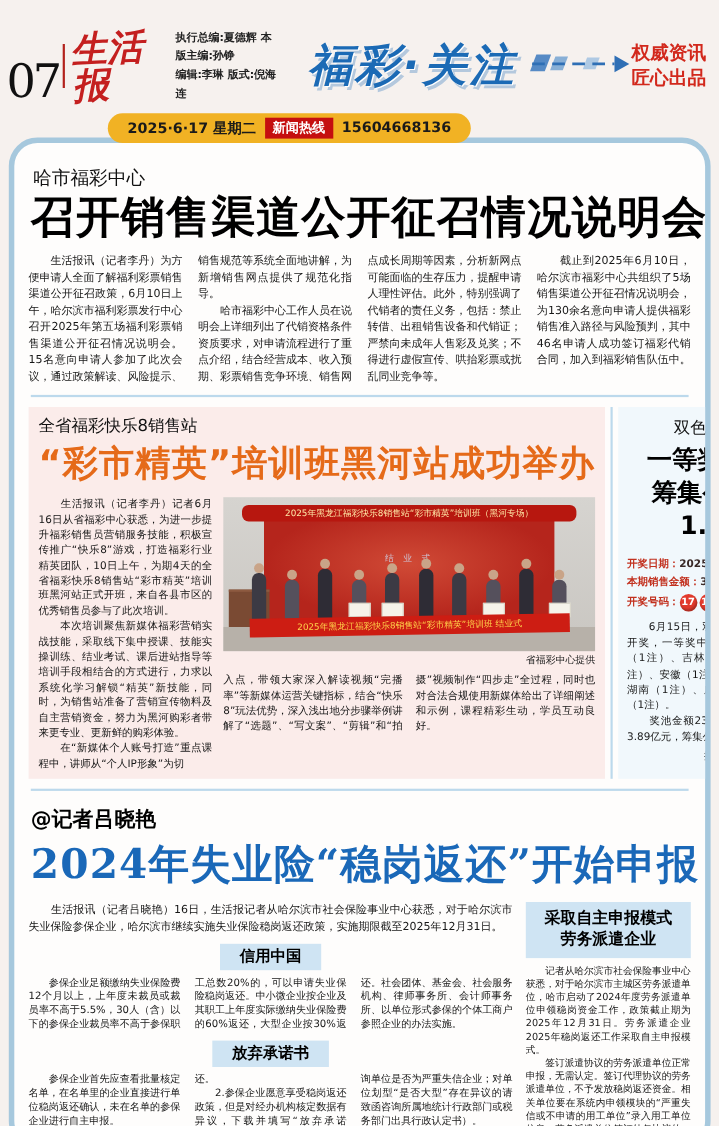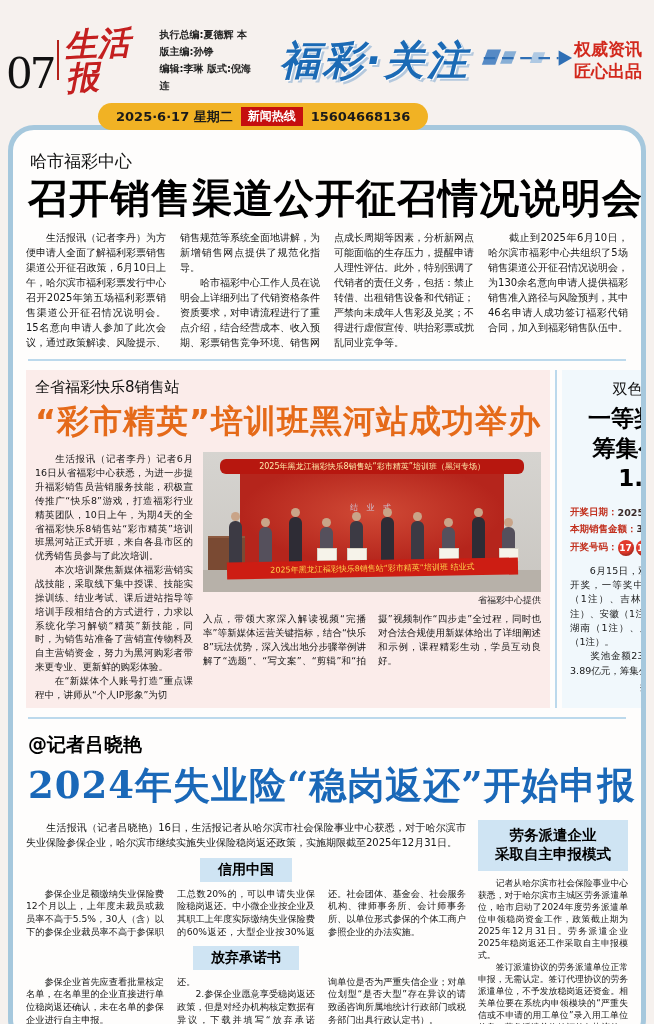--- a/index.html
+++ b/index.html
@@ -275,22 +275,22 @@
 　　社保经办机构采取大数据比对、批量核定的模式，对符合条件的参保企业实现精准核定，通过黑龙江省人力资源和社会保障公共服务平台，向符合发放条件的企业推送“确认”待办信息，参保企业在12月31日前完成确认。在平台上选择“失业保险”，进入“信息维护”栏目下的“单位稳岗返还确认”模块。不同情况如下：
 　　1.参保企业愿意接受稳岗返还政策，核对信息无误并上传承诺书确认后，该企业可参与本次稳岗返还。
 　　2.参保企业愿意享受稳岗返还政策，但是对经办机构核定数据有异议，下载并填写“放弃承诺书”，写明拒绝原因，提交“拒绝”，经办机构审核通过后，可再次办理扩展信息维护和银行信息维护，重新稳岗返还申领。
 　　3.参保企业不愿意享受稳岗返还政策，上传承诺书拒绝后，不参与本次稳岗返还。
 　　4.参保企业在承诺书上对裁员率、足额缴费满1年以上、银行账号、稳岗返还金额予以确认，同时承诺企业和法人无严重违法失信问题及单位划型真实准确（申报单位应当首先通过“信用中国”网站查询单位是否为严重失信企业；对单位划型“是否大型”存在异议的请致函咨询所属地统计行政部门或税务部门出具行政认定书）。
 　　5.对于营业执照中有“劳务派遣”职能，同时在批量核定名单中有单位名字的企业，请下载并填写“放弃承诺书”，写明属于劳务派遣，选择“单位拒绝”，经办机构审核通过后，在“单位扩展信息维护”模块修改为派遣单位后，通过“劳务派遣稳岗返还申领”模块自主申报。
 　　参保企业未在免申批量名单内或裁员率超过政策规定比例的，实行自主申报稳岗返还，需在12月31日前完成。</div>
         </div>
         <div class="art3-side">
           <div class="sidebox-title">
+            <span style="display:block">采取自主申报模式</span>
             <span style="display:block">劳务派遣企业</span>
-            <span style="display:block">采取自主申报模式</span>
           </div>
           <div class="sidebox-body body-text">　　记者从哈尔滨市社会保险事业中心获悉，对于哈尔滨市主城区劳务派遣单位，哈市启动了2024年度劳务派遣单位申领稳岗资金工作，政策截止期为2025年12月31日。劳务派遣企业2025年稳岗返还工作采取自主申报模式。
 　　签订派遣协议的劳务派遣单位正常申报，无需认定。签订代理协议的劳务派遣单位，不予发放稳岗返还资金。相关单位要在系统内申领模块的“严重失信或不申请的用工单位”录入用工单位信息。劳务派遣单位签订外包协议的，申报前需要到市民大厦C区1321室，对外包协议的真实性、有效性进行现场认定（不领取的不用认定）。
 　　符合条件的劳务派遣参保企业通过黑龙江省人力资源和社会保障公共服务平台，搜索“劳务派遣”，找到“劳务派遣稳岗返还申领”模块，输入“2024年度”，系统自动显示劳务派遣企业申报年度的各项基本信息。必须录入所有用工单位，包括不符合申领条件的裁员率超标用工单位、机关事业用工单位及严重失信用工单位等用工单位，申报单位应该首先通过“信用中国”网站查询所申报用工单位是否为严重失信企业，如果申报期间存在严重失信行为，需要通过受理端“严重失信用工单位”端申报。</div>
         </div>
       </div>
     </div>
 
   </div>
 </div>

